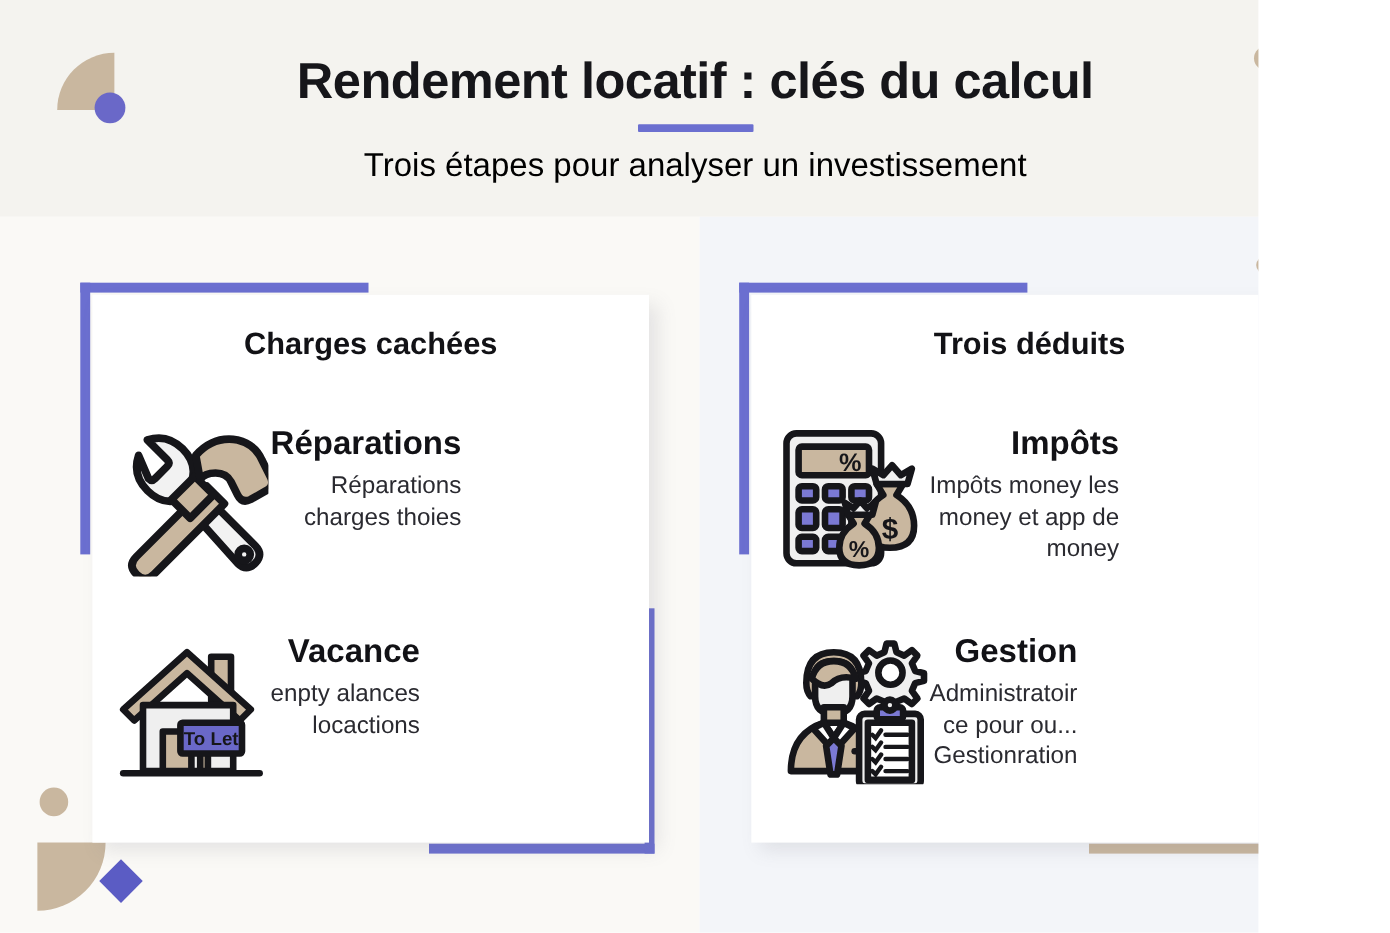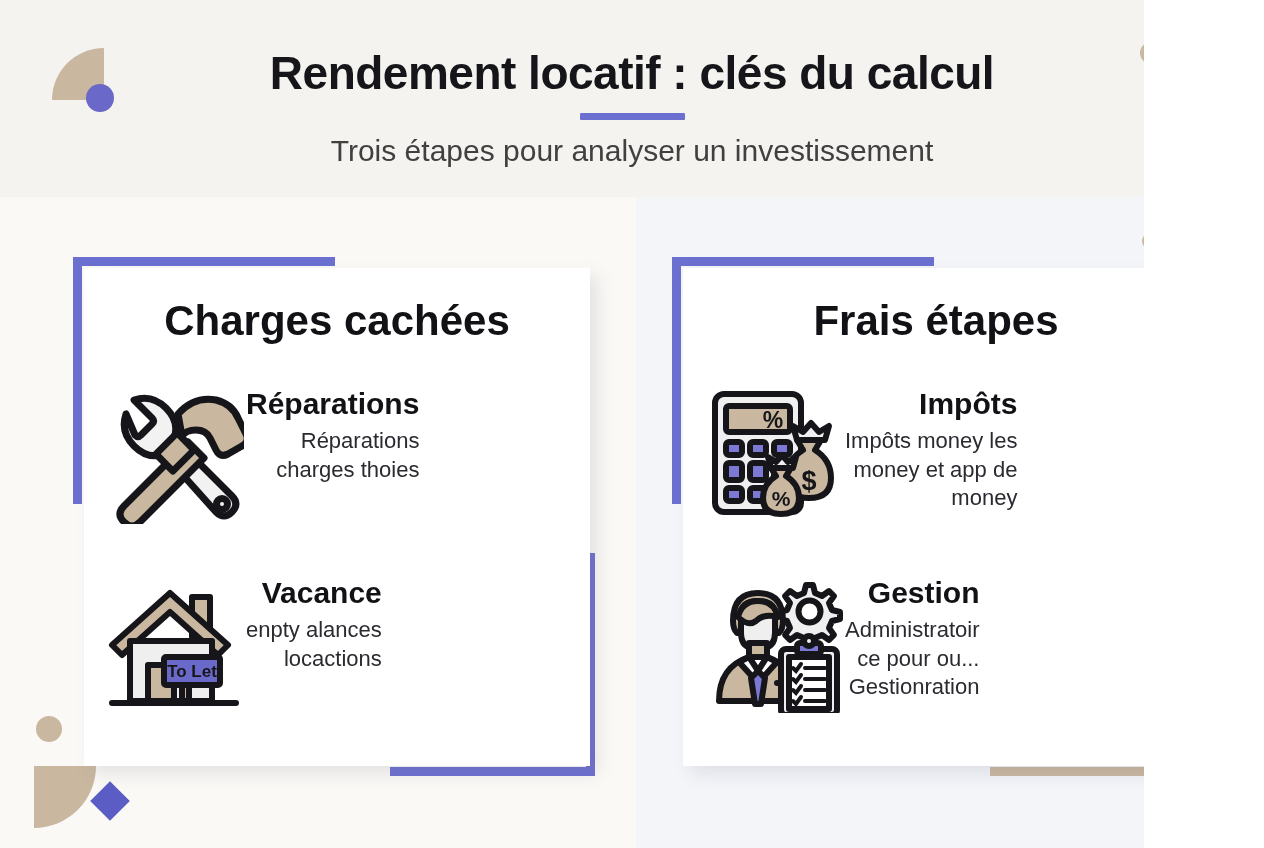--- a/index.html
+++ b/index.html
@@ -28,21 +28,21 @@
     letter-spacing:-0.5px;
     white-space:nowrap;
   }
   .header-rule {
     position:absolute; left:580px; top:113px; width:105px; height:7px;
     background:#6b6fd0; border-radius:1px;
   }
   .header-sub {
     position:absolute; left:0; top:134px; width:1264px;
     text-align:center;
-    font-size:30px; font-weight:normal; color:#404040;
+    font-size:30px; font-weight:normal; color:#000000;
     white-space:nowrap;
   }
 
   
   .deco { position:absolute; }
   .quarter-tl-arc {
     
     width:52px; height:52px;
     background:#c9b79f;
     border-top-left-radius:52px;
@@ -73,21 +73,21 @@
     border-bottom:9px solid var(--acc2);
   }
   .card {
     position:absolute;
     background:#ffffff;
     box-shadow:8px 8px 16px rgba(120,120,130,0.16);
   }
   .card-title {
     position:absolute; left:0; width:100%;
     text-align:center;
-    font-size:42px; font-weight:bold; color:#121216;
+    font-size:28px; font-weight:bold; color:#121216;
     white-space:nowrap;
   }
 
   .item { position:absolute; display:flex; align-items:flex-start; }
   .item-icon { width:140px; flex:0 0 140px; display:flex; align-items:flex-start; justify-content:center; }
   .item-text { padding-top:4px;text-align:right; }
   .item-head {
     font-size:30px; font-weight:bold; color:#121216;
     line-height:1.08; white-space:nowrap;
   }
@@ -190,21 +190,21 @@
         </div>
       </div>
     </div>
   </div>
 
   <div class="card-wrap">
     <div class="accent-tl" style="--acc:#6b6fd0; left:672px; top:257px; width:262px; height:247px;"></div>
     <div class="accent-br" style="--acc2:#c9b79f; left:990px; top:553px; width:205px; height:223px;"></div>
 
     <div class="card" style="left:683px; top:268px; width:506px; height:498px;">
-      <div class="card-title" style="top:29px;">Frais étapes</div>
+      <div class="card-title" style="top:29px;">Trois déduits</div>
 
       <div class="item" style="left:22px; top:116px; width:470px;">
         <div class="item-icon">
           <svg width="140" height="142" viewBox="0 0 140 142" aria-hidden="true">
             <g stroke="#16161a" stroke-width="6" stroke-linejoin="round" stroke-linecap="round">
 
               <rect x="10" y="10" width="86" height="118" rx="9" fill="#f0f0f0"></rect>
 
               <rect x="21" y="22" width="64" height="26" rx="3" fill="#c9b79f"></rect>
 

